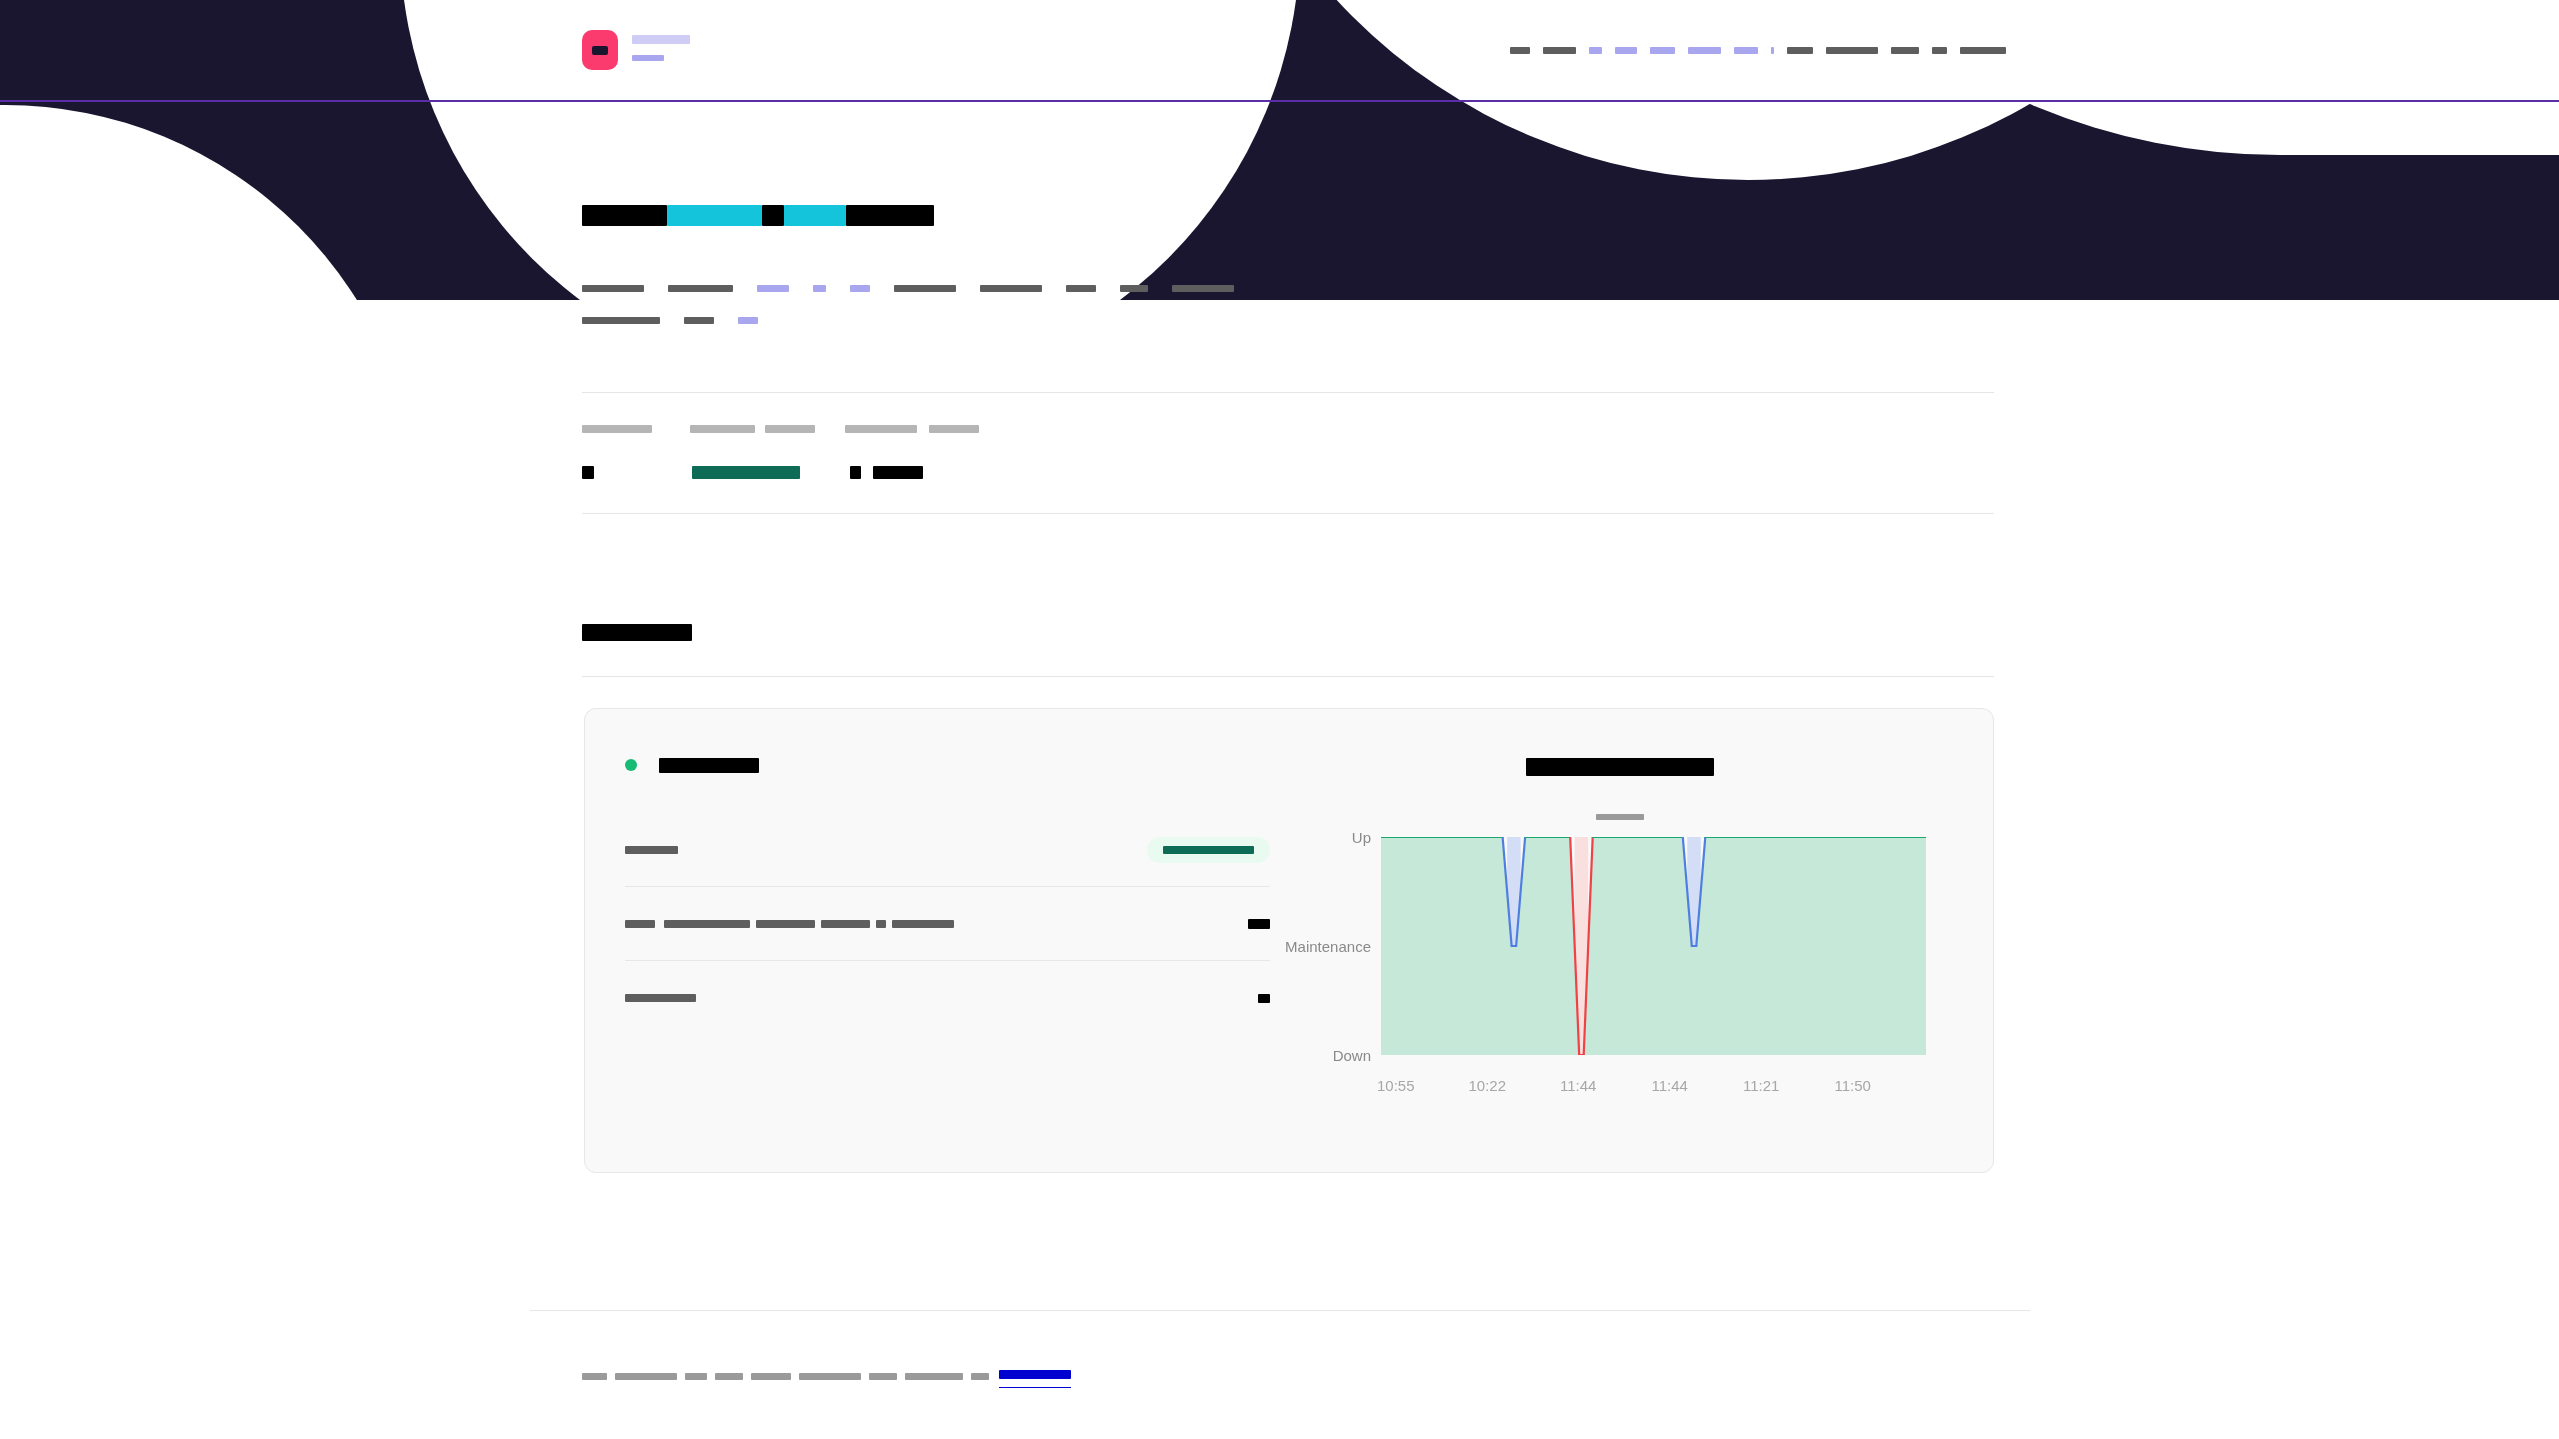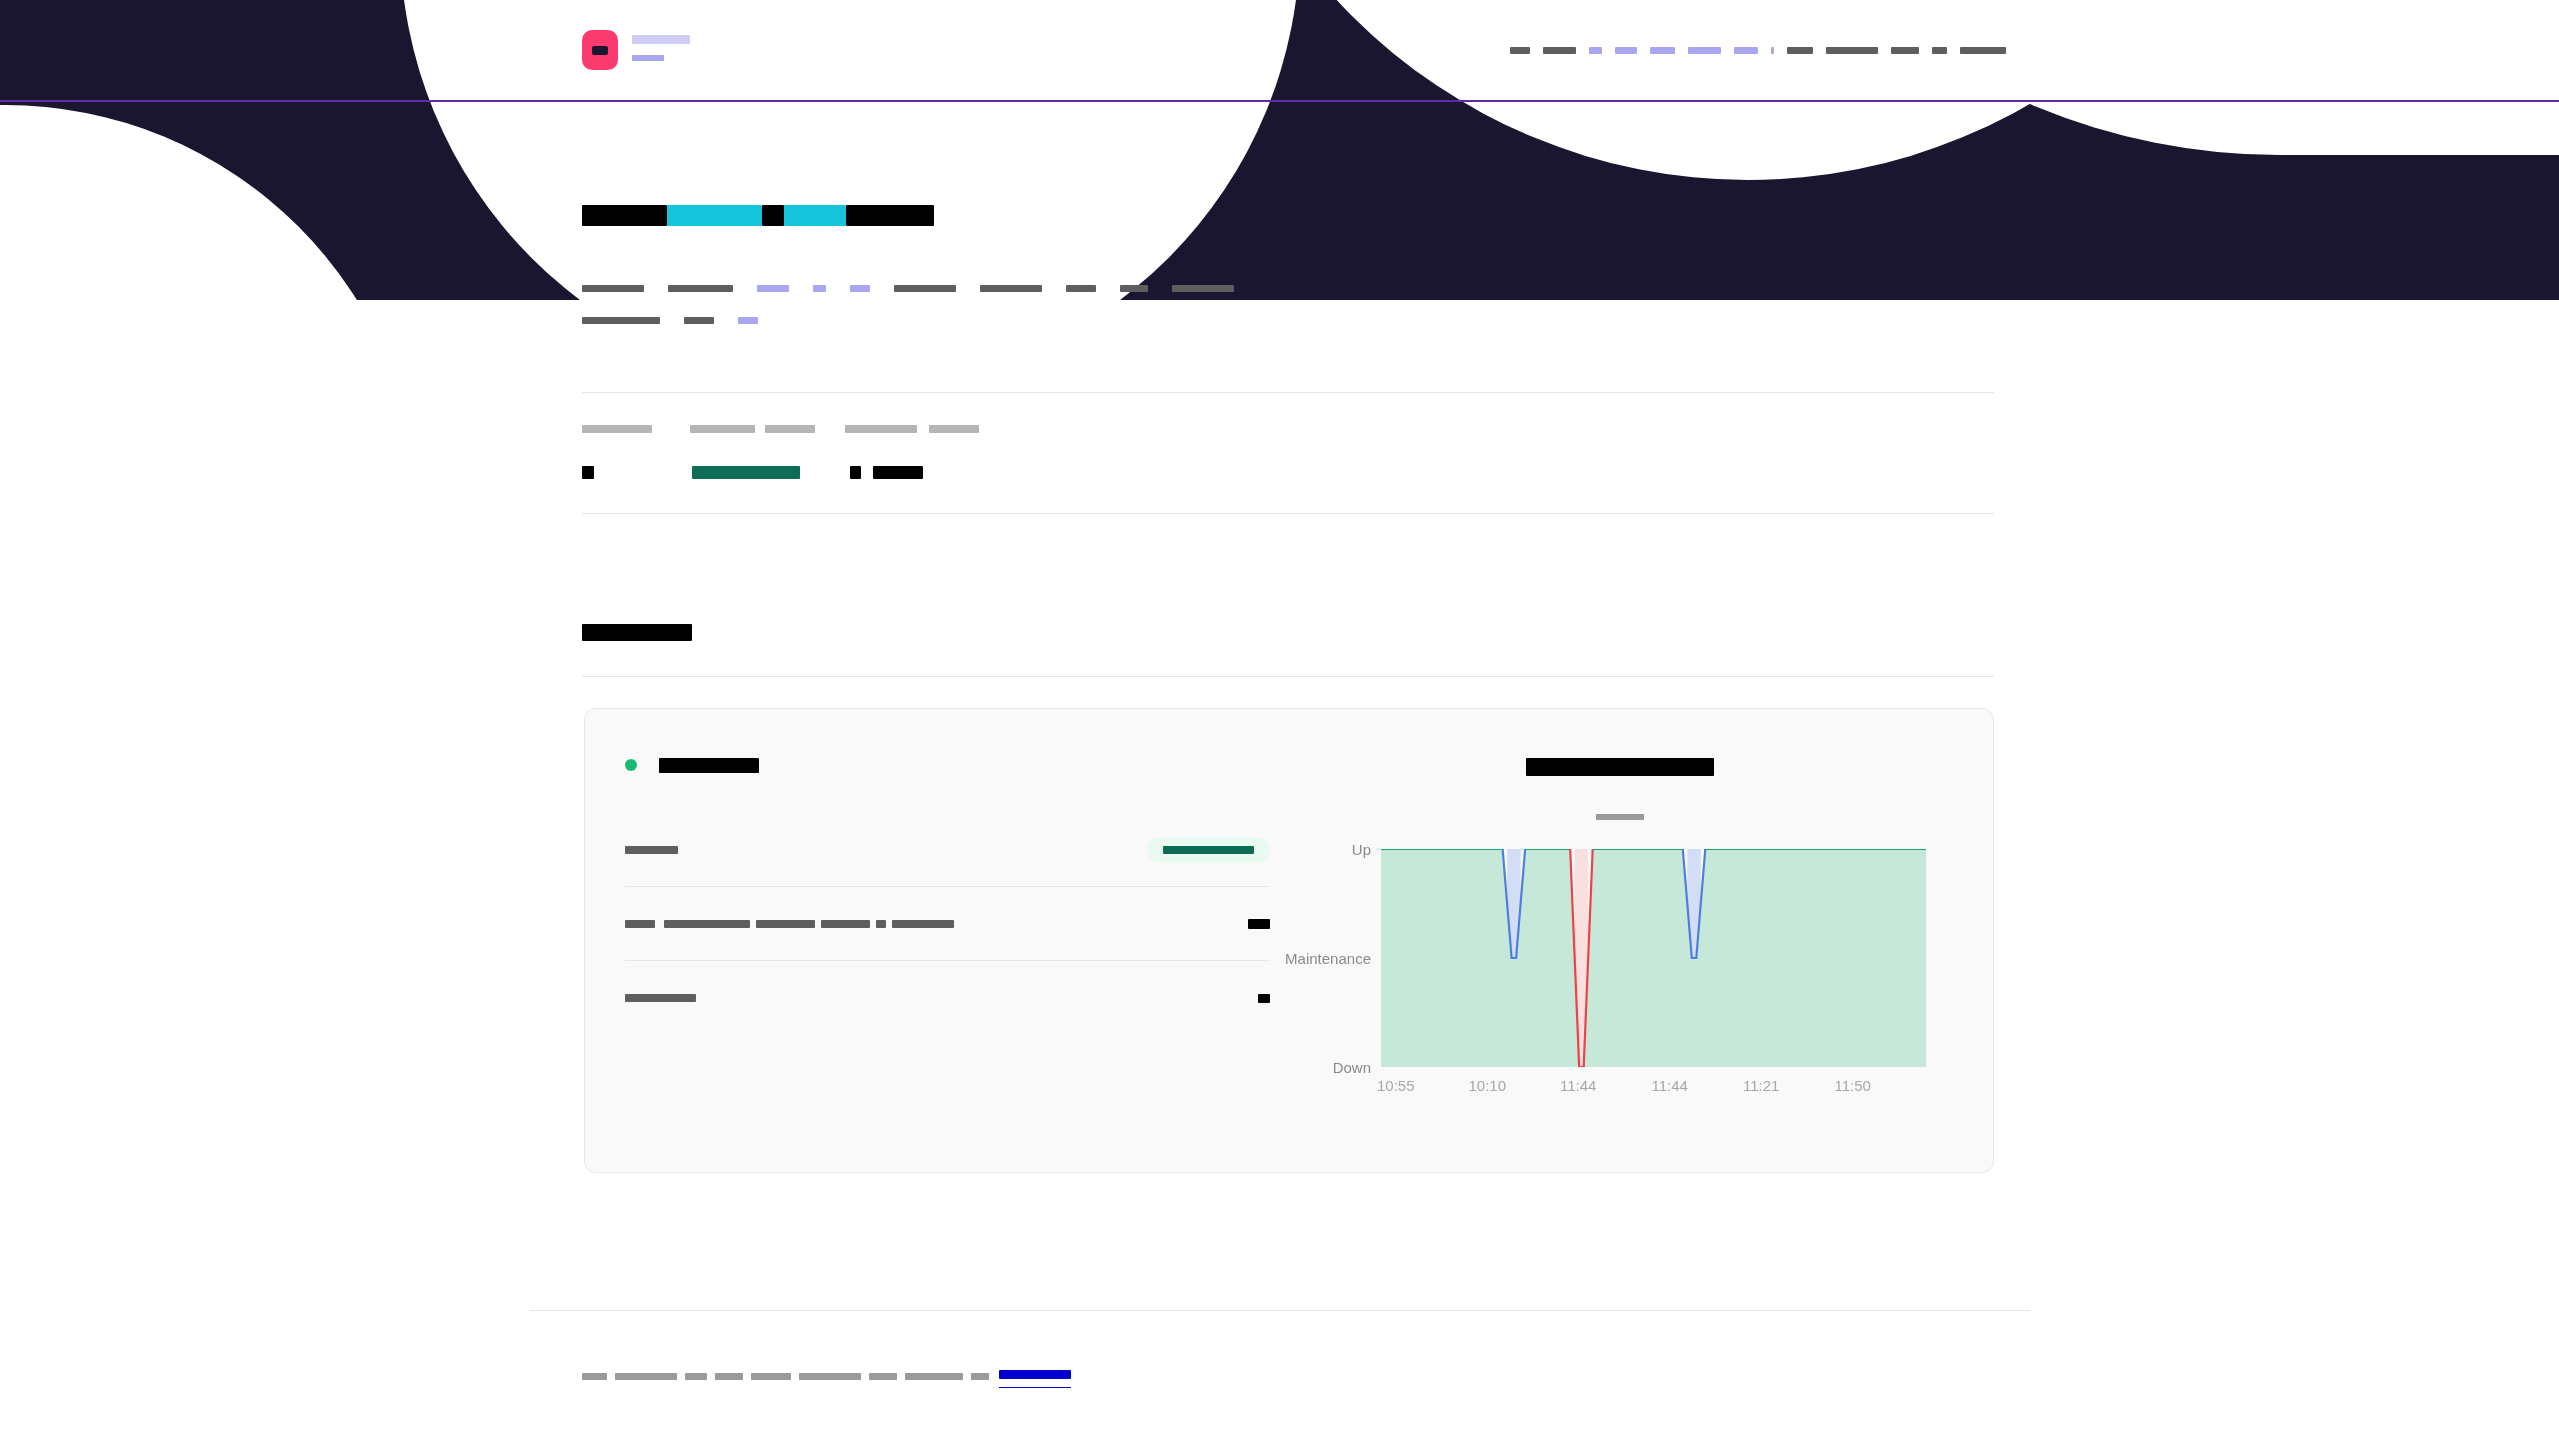--- a/index.html
+++ b/index.html
@@ -107,21 +107,21 @@
   .row-left { display:flex; align-items:center; gap:0; }
   .badge {
     background:#e9fbf1; border-radius:20px; padding:9px 16px;
     display:flex; align-items:center;
   }
 
   
   .chart-wrap { position:absolute; left:700px; top:30px; width:670px; height:405px; }
   .chart-title { position:absolute; left:0; right:0; top:18px; text-align:center; }
   .chart-sub   { position:absolute; left:0; right:0; top:68px; text-align:center; }
-  .plot { position:absolute; left:96px; top:110px; width:545px; height:218px; }
+  .plot { position:absolute; left:96px; top:98px; width:545px; height:218px; }
   .ylabel {
     position:absolute; right:100%; margin-right:10px; transform:translateY(-50%);
     font-size:15px; color:#8a8a8a; white-space:nowrap;
   }
   .xlabels {
     position:absolute; left:96px; top:338px; width:545px;
     display:flex; font-size:15px; color:#a7a7a7;
   }
   .xlabels span { flex:1; text-align:left; }
   .xlabels span:first-child { margin-left:-4px; }
@@ -295,21 +295,21 @@
               <line x1="211.69421487603304" y1="0" x2="301.77685950413223" y2="0" stroke="#1aa871" stroke-width="2.2" stroke-linecap="round" vector-effect="non-scaling-stroke"></line>
               <line x1="301.77685950413223" y1="0" x2="310.78512396694214" y2="109" stroke="#4e7fe0" stroke-width="2.2" stroke-linecap="round" vector-effect="non-scaling-stroke"></line>
               <line x1="310.78512396694214" y1="109" x2="315.28925619834706" y2="109" stroke="#4e7fe0" stroke-width="2.2" stroke-linecap="round" vector-effect="non-scaling-stroke"></line>
               <line x1="315.28925619834706" y1="109" x2="324.297520661157" y2="0" stroke="#4e7fe0" stroke-width="2.2" stroke-linecap="round" vector-effect="non-scaling-stroke"></line>
               <line x1="324.297520661157" y1="0" x2="545" y2="0" stroke="#1aa871" stroke-width="2.2" stroke-linecap="round" vector-effect="non-scaling-stroke"></line>
             </svg>
         <div class="ylabel" style="top: 0px;">Up</div><div class="ylabel" style="top: 109px;">Maintenance</div><div class="ylabel" style="top: 218px;">Down</div></div>
 
         <div class="xlabels" id="xlabels">
             <span>10:55</span>
-            <span>10:10</span>
+            <span>10:22</span>
             <span>11:44</span>
             <span>11:44</span>
             <span>11:21</span>
             <span>11:50</span>
           </div>
       </div>
 
     </div>
 
     <div class="footer-hr"></div>

